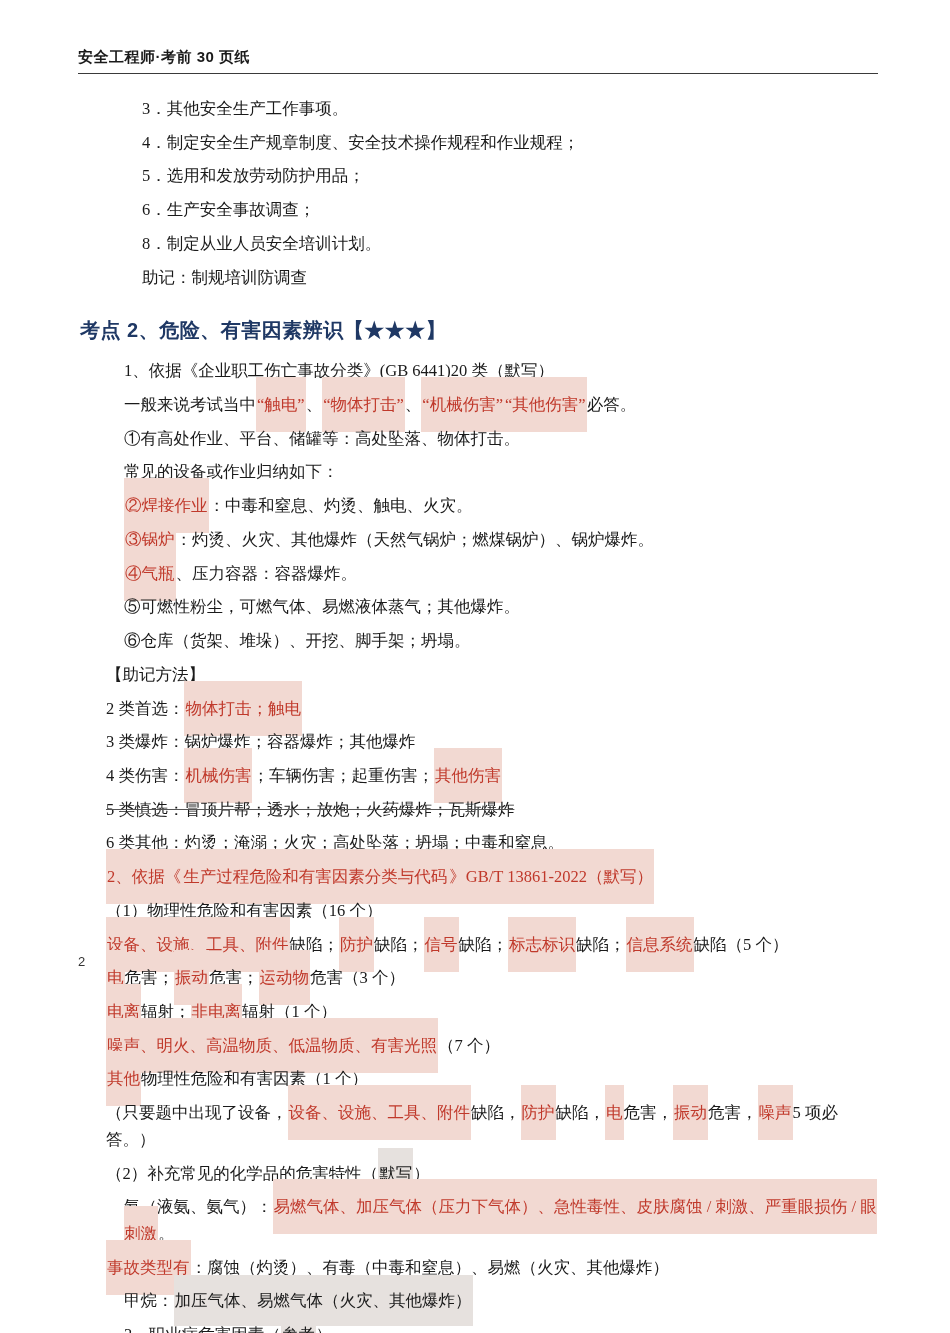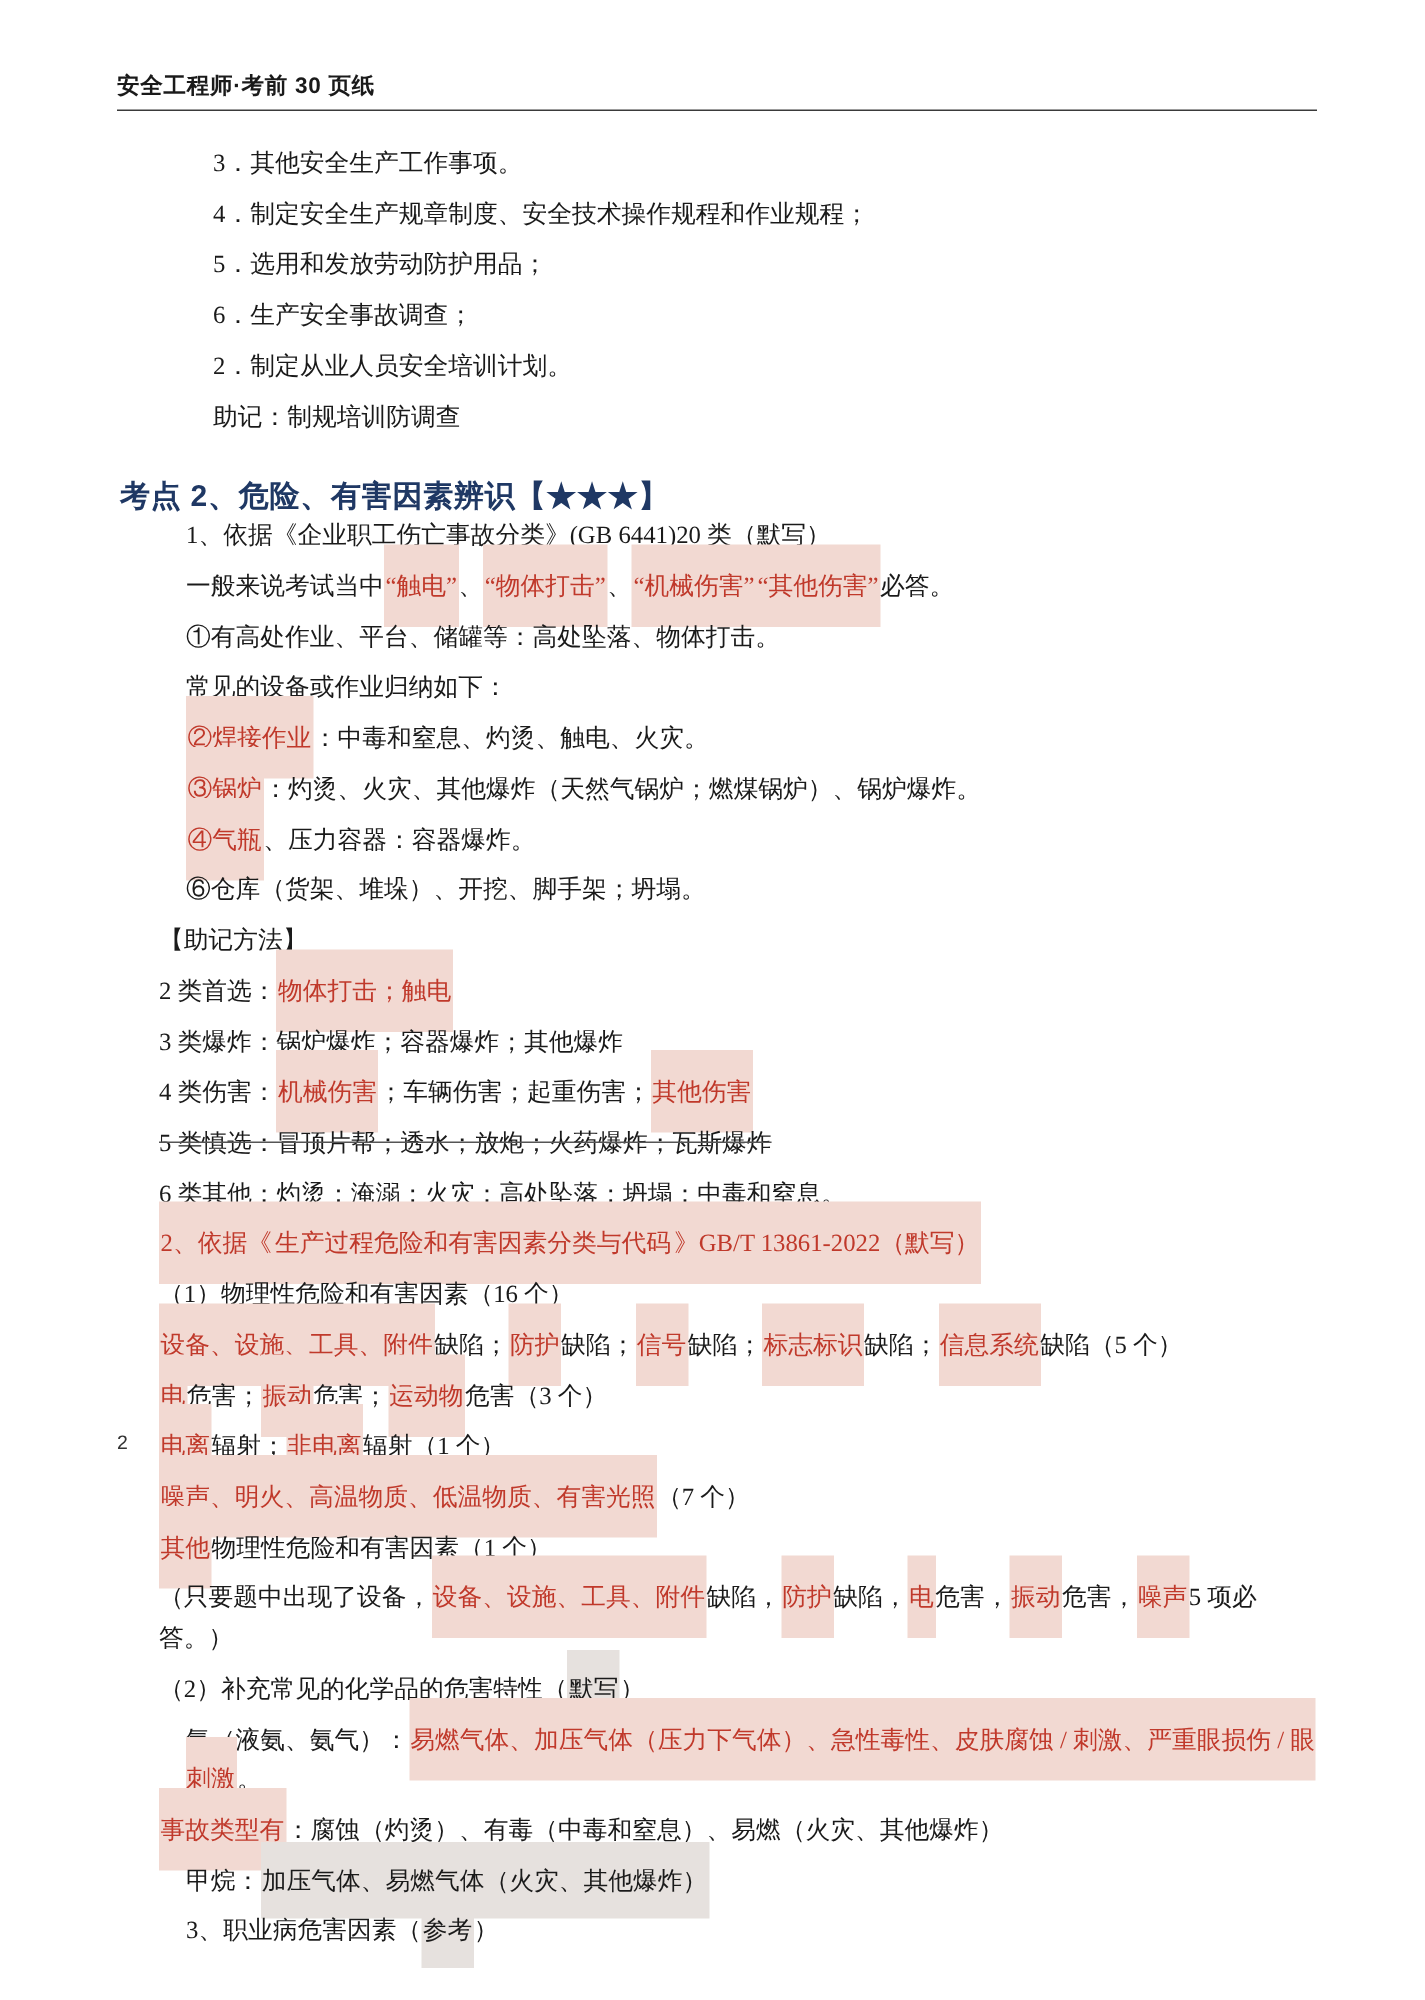--- a/index.html
+++ b/index.html
@@ -43,21 +43,21 @@
     line-height: 1.62;
   }
   .indent1 { text-indent: 0; padding-left: 36px; }
   .indent-small { padding-left: 18px; }
   .noindent { padding-left: 0; }
   .section-title {
     font-family: "Liberation Sans", sans-serif;
     font-weight: bold;
     font-size: 20px;
     color: #1f3864;
-    margin: 26px 0 0 -26px;
+    margin: 26px 0 14px -26px;
     letter-spacing: 0.5px;
   }
   .hl {
     background: #f2d9d2;
     color: #c0392b;
     padding: 18px 1px;
     margin-top: 25px;
   }
   .hl-plain {
     background: #e6e1de;
@@ -83,21 +83,21 @@
 
   <div class="header">安全工程师·考前 30 页纸</div>
   <div class="rule"></div>
 
   <div class="body-col">
 
     <p class="indent1"><span>3．其他安全生产工作事项。</span></p>
     <p class="indent1"><span>4．制定安全生产规章制度、安全技术操作规程和作业规程；</span></p>
     <p class="indent1"><span>5．选用和发放劳动防护用品；</span></p>
     <p class="indent1"><span>6．生产安全事故调查；</span></p>
-    <p class="indent1"><span>2．制定从业人员安全培训计划。</span></p>
+    <p class="indent1"><span>8．制定从业人员安全培训计划。</span></p>
     <p class="indent1"><span>助记：制规培训防调查</span></p>
 
     <div class="section-title">考点 2、危险、有害因素辨识【★★★】</div>
 
     <p class="indent-small"><span>1、依据《企业职工伤亡事故分类》(GB 6441)20 类（默写）</span></p>
 
     <p class="indent-small">
       <span>一般来说考试当中</span><span class="hl">“触电”</span><span>、</span><span class="hl">“物体打击”</span><span>、</span><span class="hl">“机械伤害”</span><span class="hl">“其他伤害”</span><span>必答。</span>
     </p>
 
@@ -106,20 +106,21 @@
 
     <p class="indent-small">
       <span class="hl">②焊接作业</span><span>：中毒和窒息、灼烫、触电、火灾。</span>
     </p>
     <p class="indent-small">
       <span class="hl">③锅炉</span><span>：灼烫、火灾、其他爆炸（天然气锅炉；燃煤锅炉）、锅炉爆炸。</span>
     </p>
     <p class="indent-small">
       <span class="hl">④气瓶</span><span>、压力容器：容器爆炸。</span>
     </p>
+    <p class="indent-small"><span>⑤可燃性粉尘，可燃气体、易燃液体蒸气；其他爆炸。</span></p>
     <p class="indent-small"><span>⑥仓库（货架、堆垛）、开挖、脚手架；坍塌。</span></p>
 
     <p class="noindent"><span>【助记方法】</span></p>
 
     <p class="noindent">
       <span>2 类首选：</span><span class="hl">物体打击；触电</span>
     </p>
     <p class="noindent"><span>3 类爆炸：锅炉爆炸；容器爆炸；其他爆炸</span></p>
     <p class="noindent">
       <span>4 类伤害：</span><span class="hl">机械伤害</span><span>；车辆伤害；起重伤害；</span><span class="hl">其他伤害</span>

